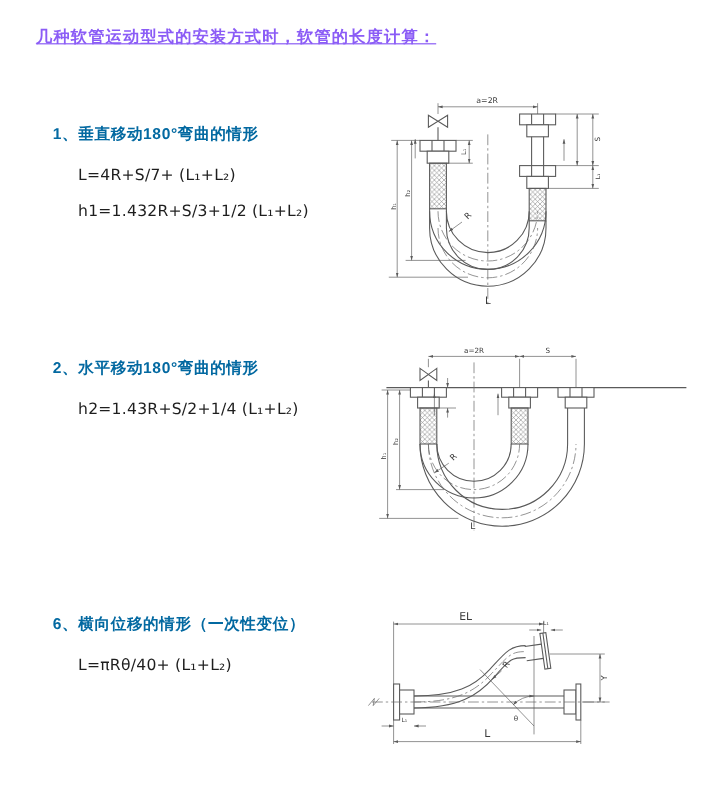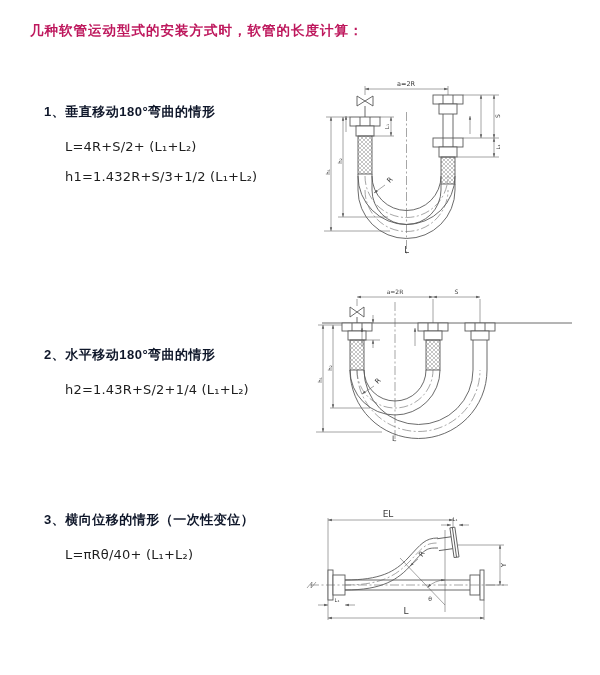--- a/index.html
+++ b/index.html
@@ -3,29 +3,30 @@
 <meta charset="utf-8">
 <style>
   html,body{margin:0;padding:0;}
   body{
     width:600px;height:675px;position:relative;background:#ffffff;
     font-family:"Liberation Sans","DejaVu Sans",sans-serif;
     overflow:hidden;
   }
   .page-title{
     position:absolute;left:30px;top:22px;
-    font-size:13.5px;font-weight:600;color:#be185d;letter-spacing:1px;
+    font-size:13.5px;font-weight:600;color:#8b5cf6;letter-spacing:1px;
     white-space:nowrap;
+    text-decoration:underline;
   }
   .section{position:absolute;left:44px;width:285px;}
   #section-1{top:103px;}
-  #section-2{top:298px;margin-top:48px;}
+  #section-2{top:298px;}
   #section-3{top:511px;}
   .section-heading{
-    font-size:13px;font-weight:600;color:#0f172a;margin:0 0 11px 0;letter-spacing:0.5px;
+    font-size:13px;font-weight:600;color:#0369a1;margin:0 0 11px 0;letter-spacing:0.5px;
     white-space:nowrap;
   }
   .formula{
     font-family:"DejaVu Sans",sans-serif;
     font-size:13px;color:#1e1e1e;height:30px;line-height:30px;
     padding-left:21px;white-space:nowrap;letter-spacing:0.2px;
   }
   .diagram{position:absolute;}
   #diagram-1{left:310px;top:66px;}
   #diagram-2{left:310px;top:282px;}
@@ -48,31 +49,31 @@
     <pattern id="braid" width="4" height="4" patternUnits="userSpaceOnUse">
       <path d="M0,4 L4,0 M0,0 L4,4" stroke="#8a8a8a" stroke-width="0.5" fill="none"></path>
     </pattern>
   </defs>
 </svg>
 
 <div class="page-title">几种软管运动型式的安装方式时，软管的长度计算：</div>
 
 <div class="section" id="section-1">
   <div class="section-heading">1、垂直移动180°弯曲的情形</div>
-  <div class="formula">L=4R+S/2+ (L₁+L₂)</div>
+  <div class="formula">L=4R+S/7+ (L₁+L₂)</div>
   <div class="formula">h1=1.432R+S/3+1/2 (L₁+L₂)</div>
 </div>
 
 <div class="section" id="section-2">
   <div class="section-heading">2、水平移动180°弯曲的情形</div>
   <div class="formula">h2=1.43R+S/2+1/4 (L₁+L₂)</div>
 </div>
 
 <div class="section" id="section-3">
-  <div class="section-heading">3、横向位移的情形（一次性变位）</div>
+  <div class="section-heading">6、横向位移的情形（一次性变位）</div>
   <div class="formula">L=πRθ/40+ (L₁+L₂)</div>
 </div>
 
 <svg id="diagram-1" class="diagram" width="290" height="200" viewBox="0 0 290 200">
 
   <line class="dim" x1="55" y1="23" x2="138" y2="23" marker-start="url(#arr)" marker-end="url(#arr)"></line>
   <line class="dim" x1="55" y1="20" x2="55" y2="29"></line>
   <line class="dim" x1="138" y1="20" x2="138" y2="29"></line>
   <text x="96" y="20" font-size="6.5">a=2R</text>
 

